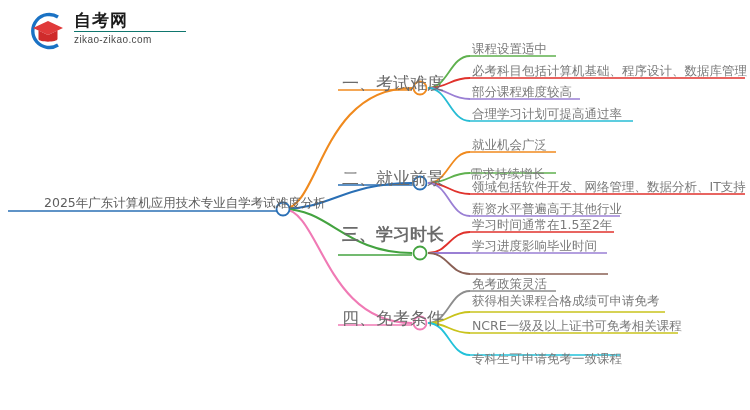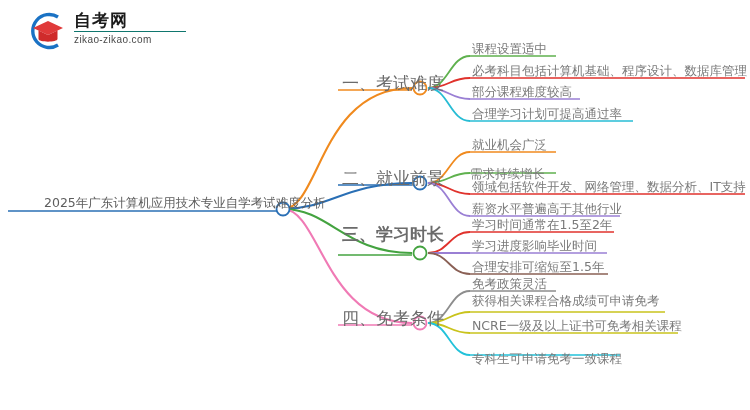--- a/index.html
+++ b/index.html
@@ -129,20 +129,19 @@
   <div class="node-text leaf-label" style="left:472px;top:85px;">部分课程难度较高</div>
   <div class="node-text leaf-label" style="left:472px;top:107px;">合理学习计划可提高通过率</div>
 
   <div class="node-text leaf-label" style="left:472px;top:138px;">就业机会广泛</div>
   <div class="node-text leaf-label" style="left:470px;top:159px;margin-top:8px;">需求持续增长</div>
   <div class="node-text leaf-label" style="left:472px;top:180px;">领域包括软件开发、网络管理、数据分析、IT支持</div>
   <div class="node-text leaf-label" style="left:472px;top:202px;">薪资水平普遍高于其他行业</div>
 
   <div class="node-text leaf-label" style="left:472px;top:218px;">学习时间通常在1.5至2年</div>
   <div class="node-text leaf-label" style="left:472px;top:239px;">学习进度影响毕业时间</div>
-  <div class="node-text leaf-label" style="left:472px;top:260px;">合理安排可缩短至1.5年</div>
 
   <div class="node-text leaf-label" style="left:472px;top:277px;">免考政策灵活</div>
   <div class="node-text leaf-label" style="left:472px;top:294px;">获得相关课程合格成绩可申请免考</div>
   <div class="node-text leaf-label" style="left:472px;top:319px;">NCRE一级及以上证书可免考相关课程</div>
   <div class="node-text leaf-label" style="left:472px;top:352px;">专科生可申请免考一致课程</div>
 
 </div>
 
 </body></html>

